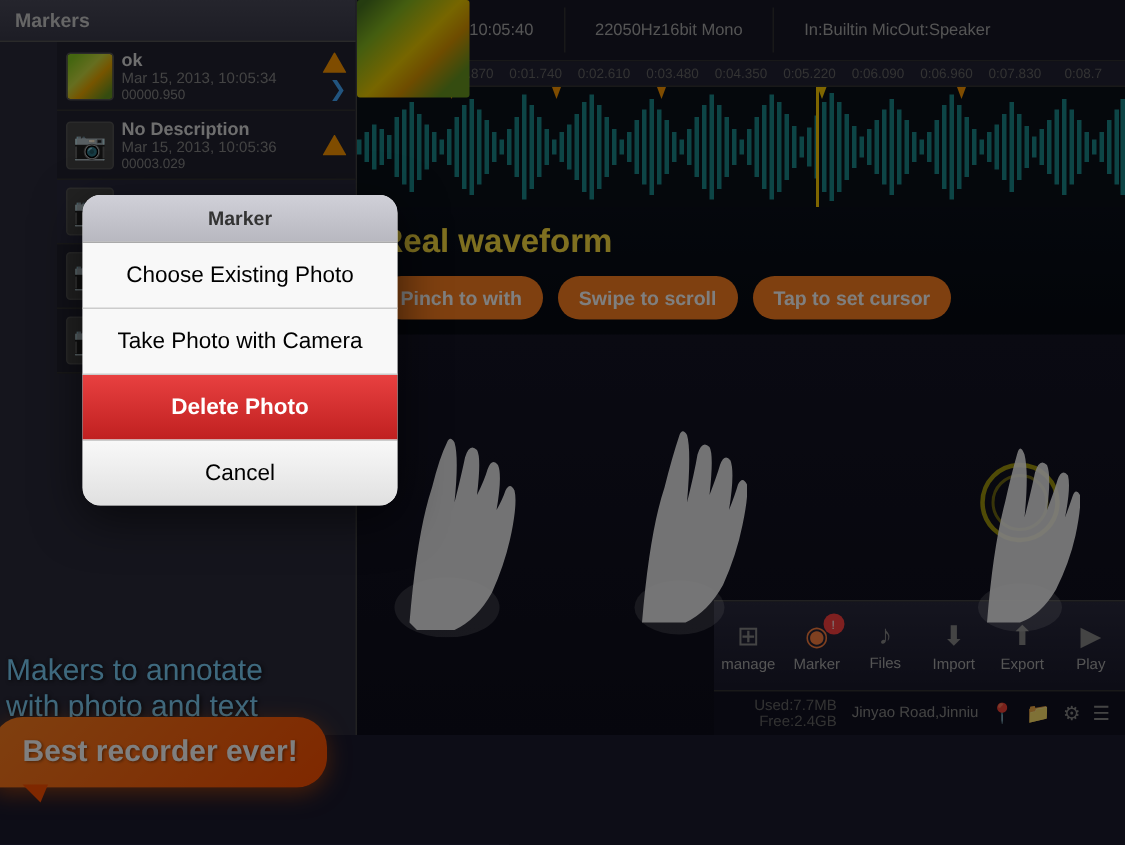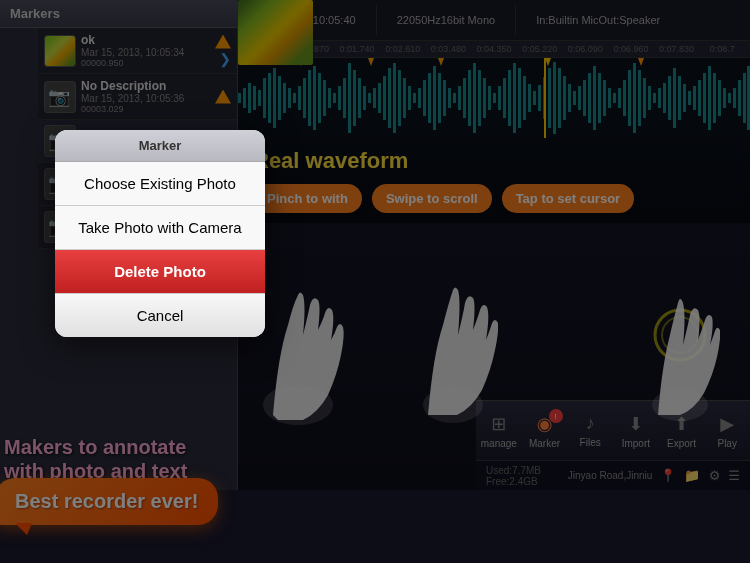--- a/index.html
+++ b/index.html
@@ -260,22 +260,22 @@
       white-space: nowrap;
     }
 
     
     .annotation-text {
       position: absolute;
       left: 4px;
       bottom: 80px;
       width: 200px;
       font-size: 20px;
-      font-weight: bold;
-      color: #f9a8d4;
+      font-weight: normal;
+      color: #7dd3fc;
       line-height: 1.2;
       z-index: 5;
       text-shadow: 1px 1px 3px rgba(0,0,0,0.8);
     }
 
     
     .bottom-toolbar {
       position: absolute;
       left: 238px;
       bottom: 30px;
@@ -336,20 +336,21 @@
       display: flex;
       align-items: center;
       padding: 0 10px;
       border-top: 1px solid #333;
       gap: 10px;
     }
     .status-bar-left {
       flex: 1;
       font-size: 10px;
       color: #666;
+      text-align: right;
     }
     .status-bar-right {
       font-size: 10px;
       color: #888;
       display: flex;
       align-items: center;
       gap: 8px;
       text-align: center;
     }
     .status-icon {

